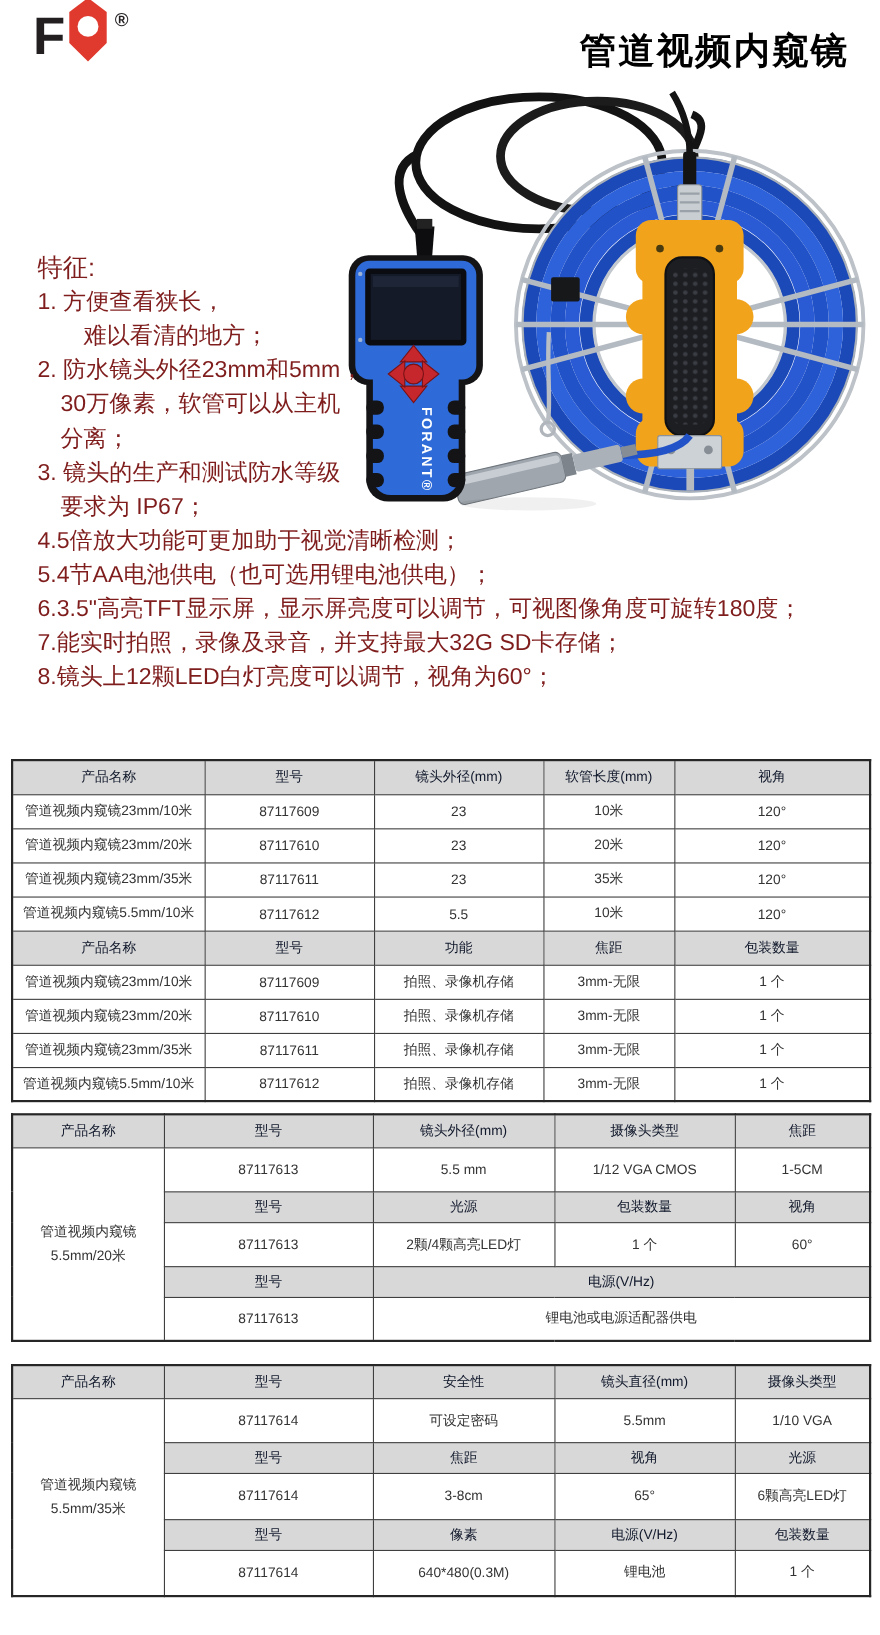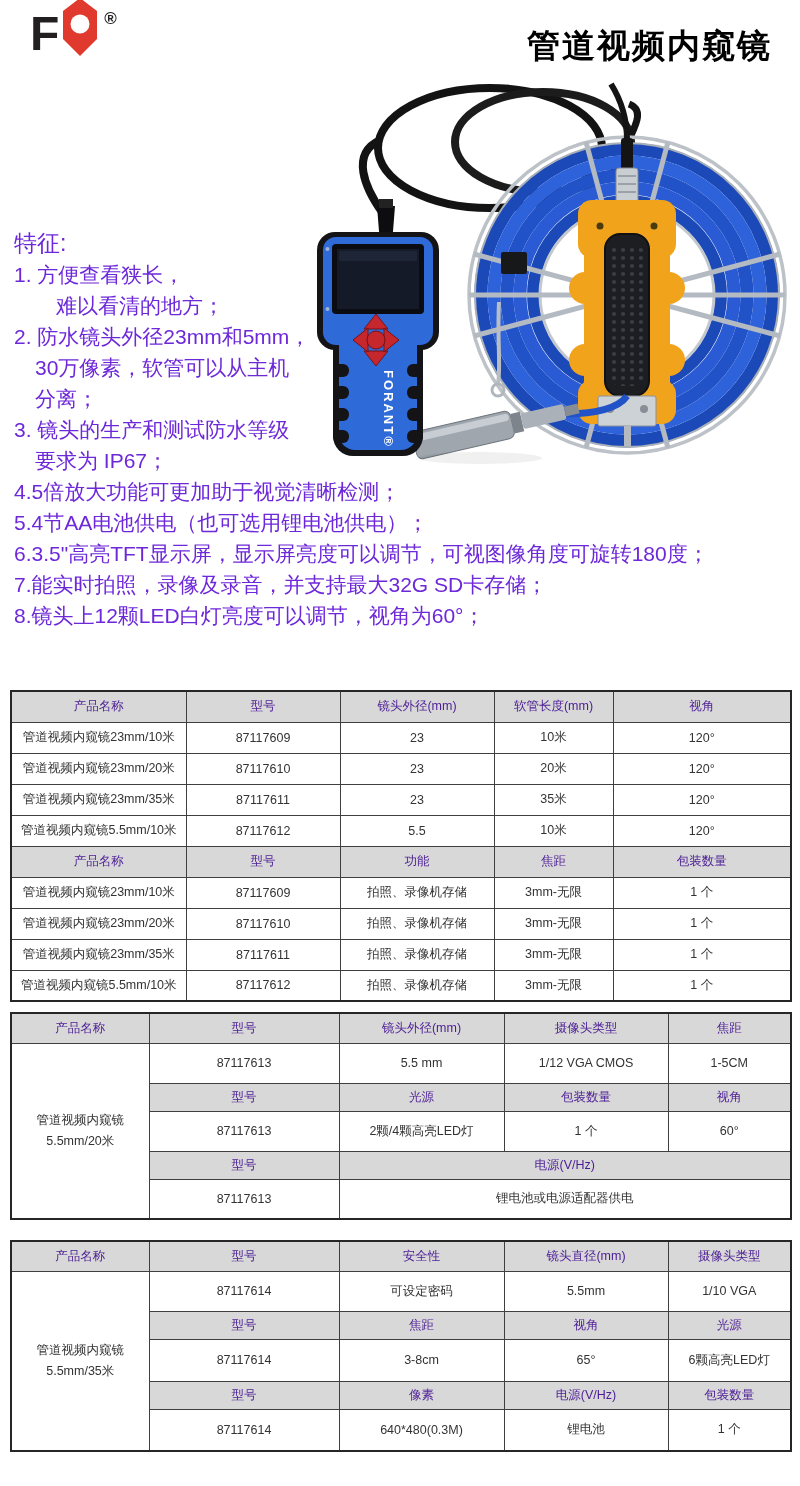--- a/index.html
+++ b/index.html
@@ -21,32 +21,32 @@
           font-weight:900; font-size:48px; letter-spacing:-1px; line-height:1; }
   .logo .gem { margin:-14px 2px 0 2px; }
   .logo sup { font-size:17px; font-weight:700; margin-left:2px; transform:translateY(-16px); }
   .page-title { position:absolute; top:24px; right:28px; font-size:33px; font-weight:700;
                 letter-spacing:2px; color:#000; }
 
   
   .photo { position:absolute; left:295px; top:78px; width:505px; height:392px; }
 
   
-  .features { position:absolute; left:14px; top:228px; width:762px; color:#6d28d9;
+  .features { position:absolute; left:34px; top:228px; width:762px; color:#7f1d1d;
               font-size:21px; line-height:31px; }
   .features h2 { font-size:23px; font-weight:400; line-height:31px; }
   .feat { white-space:pre-wrap; }
 
   
   table.spec { position:absolute; border-collapse:collapse; table-layout:fixed;
                border:2px solid var(--table_outer); background:#fff; }
   table.spec th, table.spec td { border:1px solid var(--table_border); text-align:center;
                vertical-align:middle; font-size:12.5px; font-weight:400; color:#333;
                padding:0 2px; overflow:hidden; }
-  table.spec th { background:var(--table_header_bg); color:#4c1d95; }
+  table.spec th { background:var(--table_header_bg); color:#0f172a; }
   td.pname { white-space:pre-line; background:#fff; line-height:1.7; }
 </style>
 </head>
 <body>
 
 <div class="page">
 
   <div class="logo">
     <span>F</span>
     <svg class="gem" width="40" height="60" viewBox="0 0 40 60">

